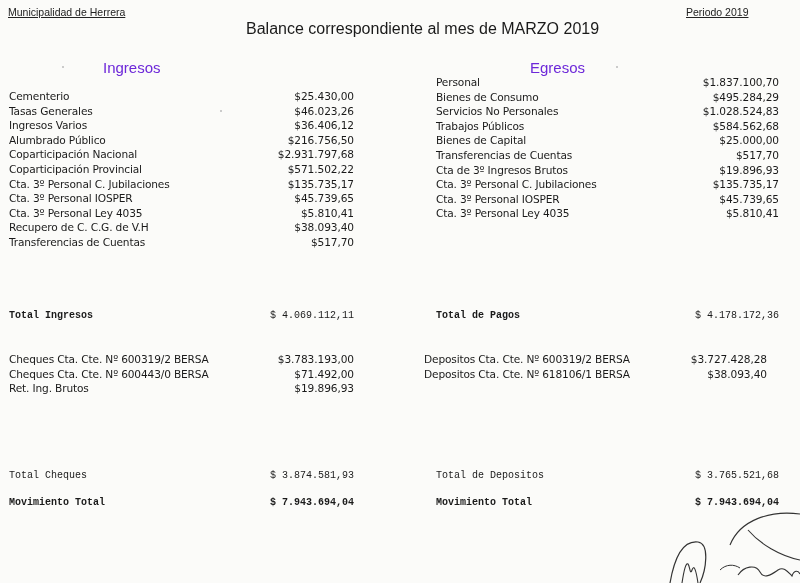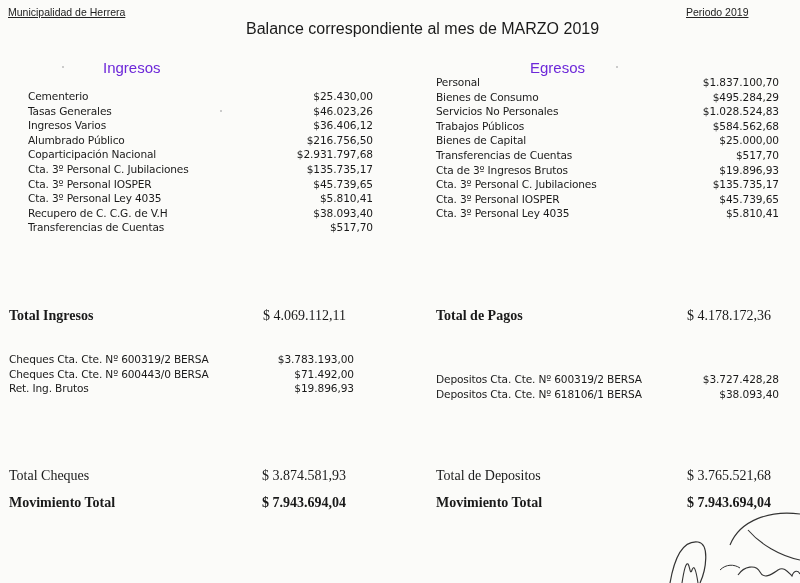--- a/index.html
+++ b/index.html
@@ -31,36 +31,36 @@
   #egr-heading { left: 530px; }
 
   .list { position: absolute; margin: 0; padding: 0; list-style: none; }
   .row {
     position: relative; height: 14.6px; line-height: 14.6px;
     font-family: "DejaVu Sans", sans-serif; font-size: 10.6px;
   }
   .row .label { position: absolute; left: 0; white-space: nowrap; letter-spacing: -0.15px; }
   .row .value { position: absolute; right: 0; white-space: nowrap; text-align: right; letter-spacing: -0.1px; }
 
-  #ingresos-list { left: 9px; top: 89px; width: 345px; margin-left: 19px; }
+  #ingresos-list { left: 9px; top: 89px; width: 345px; }
   #egresos-list  { left: 436px; top: 75px; width: 343px; }
 
   .total {
-    position: absolute; font-family: Liberation Serif, serif; font-size: 14px;
+    position: absolute; font-family: Liberation Mono, monospace; font-size: 10px;
     height: 14px; line-height: 14px;
   }
   .total .label { position: absolute; left: 0; white-space: nowrap; }
-  .total .value { position: absolute; right: 8px; white-space: nowrap; }
+  .total .value { position: absolute; right: 0; white-space: nowrap; }
   .bold { font-weight: bold; }
 
   #total-ingresos { left: 9px; top: 309px; width: 345px; }
   #total-pagos    { left: 436px; top: 309px; width: 343px; }
 
   #cheques-list   { left: 9px; top: 352px; width: 345px; }
-  #depositos-list { left: 436px; top: 352px; width: 343px; margin-top: 20px; }
+  #depositos-list { left: 424px; top: 352px; width: 343px; }
 
   #total-cheques   { left: 9px; top: 469px; width: 345px; text-align: right; }
   #total-depositos { left: 436px; top: 469px; width: 343px; }
   #mov-total-left  { left: 9px; top: 496px; width: 345px; }
   #mov-total-right { left: 436px; top: 496px; width: 343px; }
 
   #signature { position: absolute; left: 660px; top: 500px; }
   .speck { position: absolute; background: #bbb; border-radius: 50%; }
 </style>
 </head>
@@ -86,20 +86,24 @@
       <span class="label">Ingresos Varios</span>
       <span class="value">$36.406,12</span>
     </li>
   <li class="row">
       <span class="label">Alumbrado Público</span>
       <span class="value">$216.756,50</span>
     </li>
   <li class="row">
       <span class="label">Coparticipación Nacional</span>
       <span class="value">$2.931.797,68</span>
+    </li>
+  <li class="row">
+      <span class="label">Coparticipación Provincial</span>
+      <span class="value">$571.502,22</span>
     </li>
   <li class="row">
       <span class="label">Cta. 3º Personal C. Jubilaciones</span>
       <span class="value">$135.735,17</span>
     </li>
   <li class="row">
       <span class="label">Cta. 3º Personal IOSPER</span>
       <span class="value">$45.739,65</span>
     </li>
   <li class="row">

